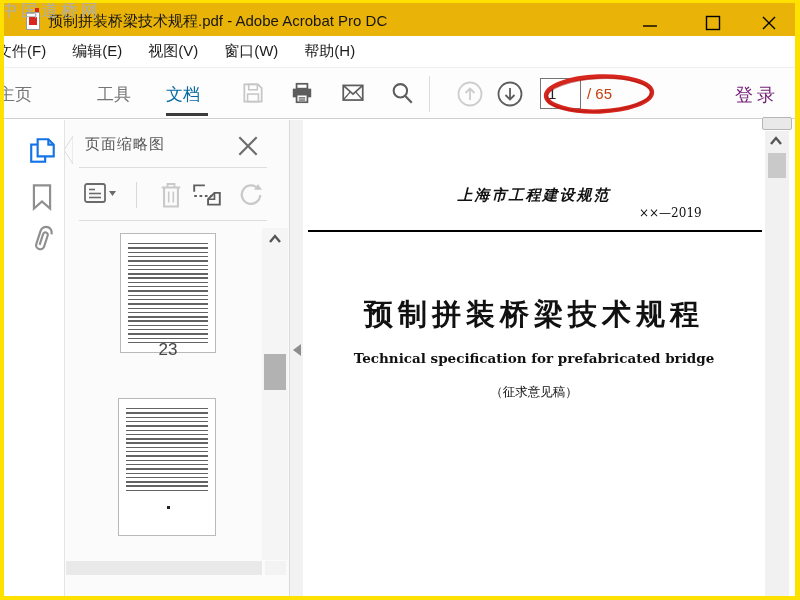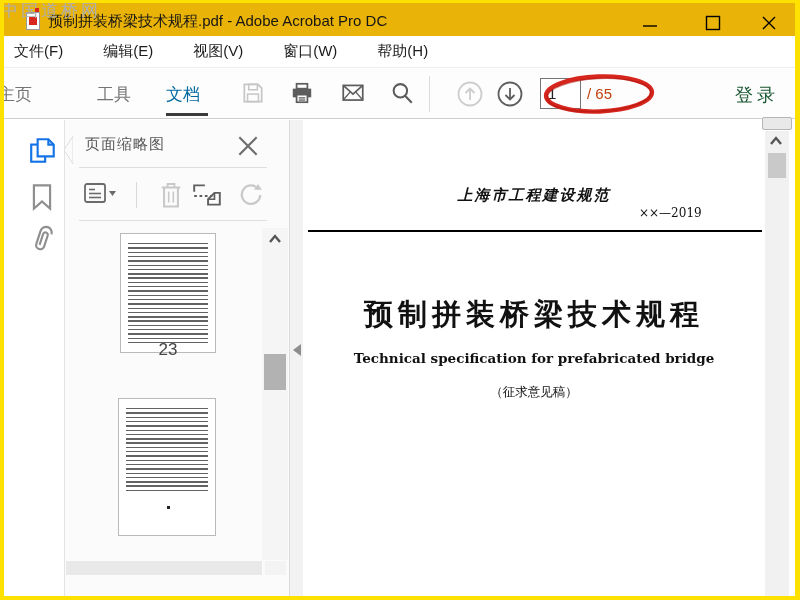--- a/index.html
+++ b/index.html
@@ -12,39 +12,39 @@
   
   .titlebar { position:absolute; left:4px; right:5px; top:3px; height:33px; background:#eab308; }
   .pdf-icon { position:absolute; left:22px; top:9px; width:14px; height:18px; background:#fff;
               border:1px solid #9a9a9a; }
   .pdf-icon::after { content:""; position:absolute; left:2px; top:4px; width:8px; height:8px; background:#d8281e; }
   .win-title { position:absolute; left:44px; top:9px; font-size:15px; color:#161616; white-space:nowrap; }
   .winbtn { position:absolute; top:8px; width:26px; height:24px; display:flex; align-items:center; justify-content:center; }
   .win-min  { left:633px; } .win-max { left:696px; } .win-close { left:752px; }
 
   
-  .menubar { position:absolute; left:21px; right:5px; top:36px; height:31px; background:#fff;
-             display:flex; align-items:center; gap:40px; }
+  .menubar { position:absolute; left:4px; right:5px; top:36px; height:31px; background:#fff;
+             display:flex; align-items:center; gap:26px; }
   .menubar .mitem { font-size:15px; color:#1c1c1c; white-space:nowrap; }
   .menubar .mitem:first-child { margin-left:-7px; }
 
   
   .toolbar { position:absolute; left:4px; right:5px; top:67px; height:52px; background:#fdfdfd;
              border-top:1px solid #efefef; border-bottom:1px solid #cfcfcf; }
   .tab { position:absolute; top:15px; font-size:17px; color:#757575; white-space:nowrap; }
   .tab-home { left:-6px; } .tab-tools { left:93px; }
   .tab-doc { left:162px; color:#0369a1; }
   .tab-underline { position:absolute; left:162px; top:45px; width:42px; height:3px; background:#3b3b3b; }
   .tbicon { position:absolute; top:12px; width:26px; height:26px; }
   .sep-v { position:absolute; left:425px; top:8px; width:1px; height:36px; background:#dcdcdc; }
   .page-box { position:absolute; left:536px; top:10px; width:41px; height:31px; border:1px solid #757575;
               background:#fff; font-size:15px; color:#222; padding-left:7px; outline:none;
               font-family:"Liberation Sans",sans-serif; }
   .page-total { position:absolute; left:583px; top:17px; font-size:15px; color:#c2410c; }
-  .signin { position:absolute; left:731px; top:15px; font-size:18px; letter-spacing:4px; color:#14532d; white-space:nowrap; }
+  .signin { position:absolute; left:731px; top:15px; font-size:18px; letter-spacing:4px; color:#701a75; white-space:nowrap; }
 
   
   .rail { position:absolute; left:4px; top:120px; width:61px; bottom:4px; background:#fff;
           border-right:1px solid #e3e3e3; }
   .rail .ricon { position:absolute; left:24px; width:30px; height:30px; }
 
   
   .panel { position:absolute; left:65px; top:120px; width:224px; bottom:4px; background:#fbfbfb; }
   .panel-title { position:absolute; left:20px; top:15px; font-size:15px; color:#575757; letter-spacing:1px; }
   .panel-close { position:absolute; left:170px; top:13px; width:26px; height:26px; }

